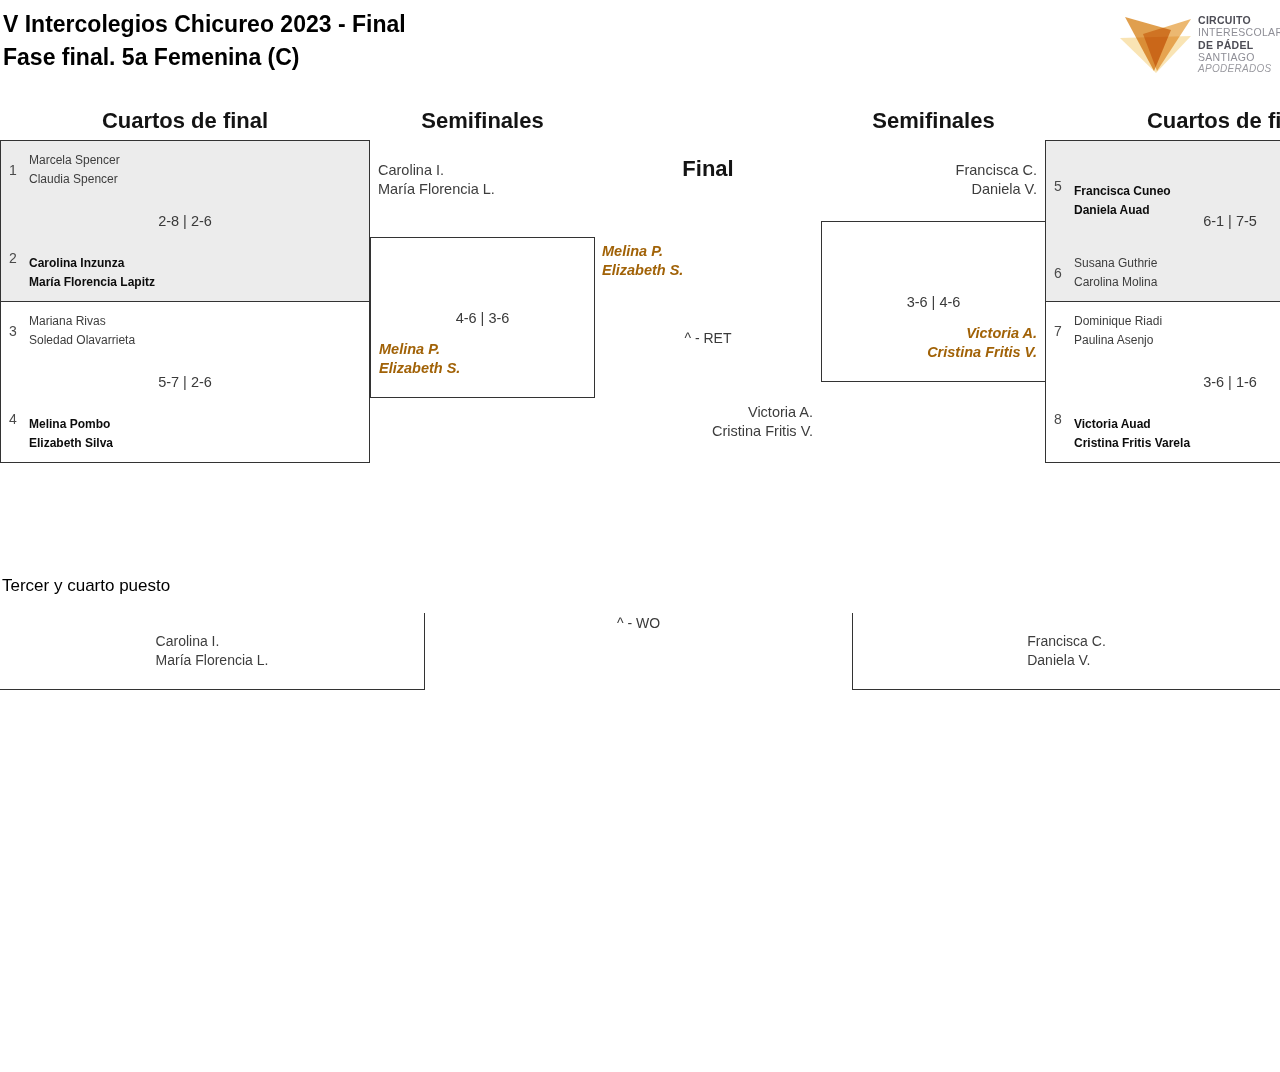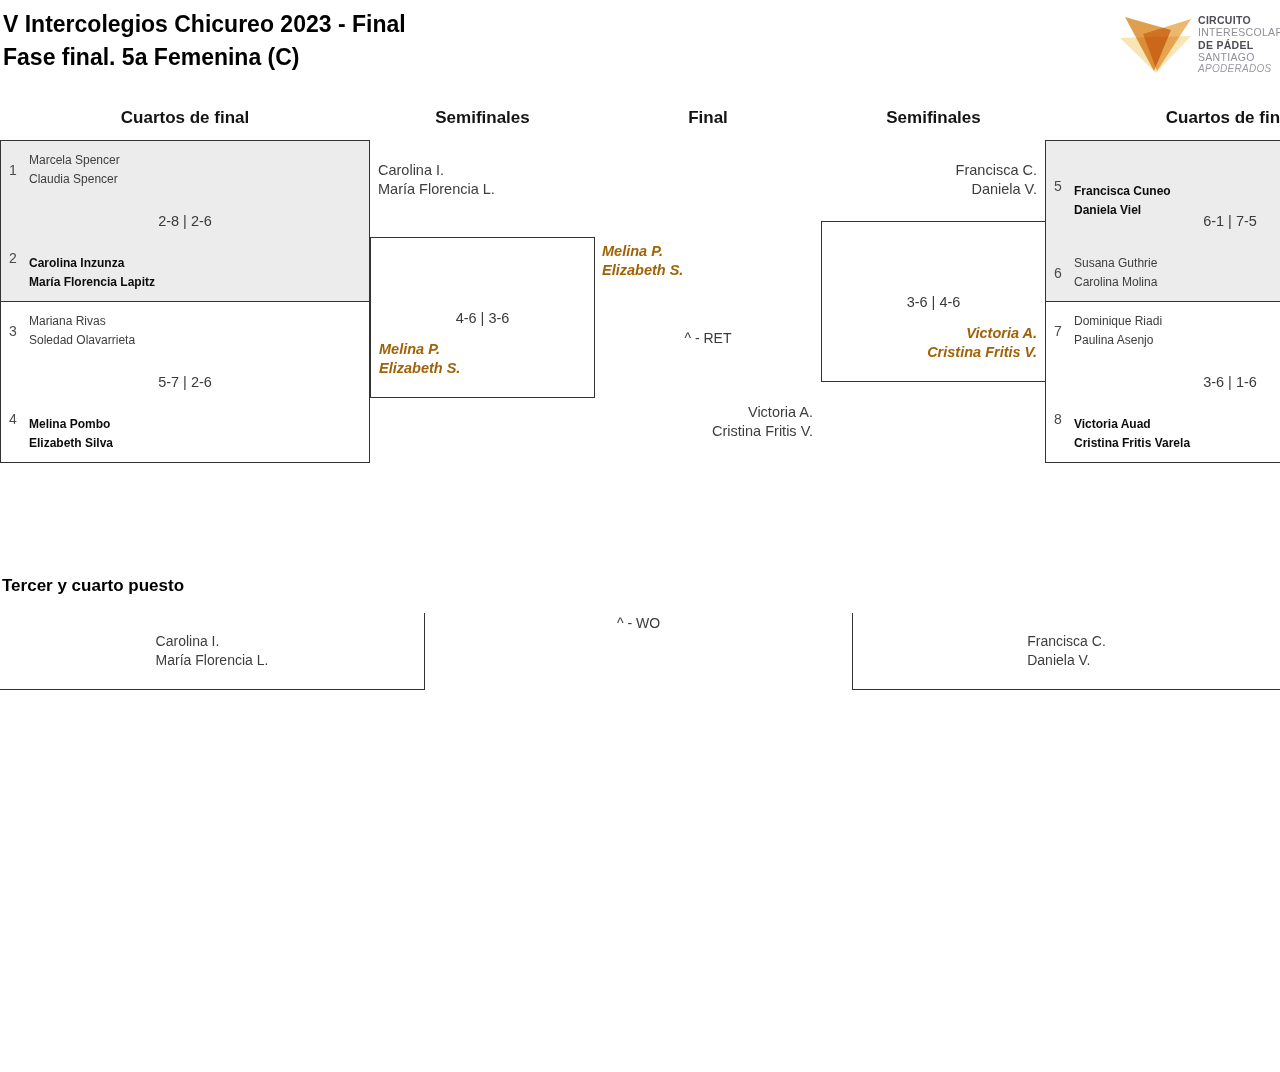--- a/index.html
+++ b/index.html
@@ -11,21 +11,21 @@
 
   
   .logo-mark{position:absolute;left:1120px;top:13px;width:74px;height:62px;}
   .logo-mark polygon{mix-blend-mode:multiply;}
   .logo-text{position:absolute;left:1198px;top:14px;font-size:10.5px;line-height:12.3px;letter-spacing:.3px;}
   .logo-text .b{font-weight:700;color:#4d4d56;}
   .logo-text .g{color:#8e8e96;}
   .logo-text .i{font-style:italic;color:#9a9aa0;font-size:10px;}
 
   
-  .colhead{position:absolute;top:108px;font-size:17px;font-weight:700;color:#141414;text-align:center;white-space:nowrap;}
+  .colhead{position:absolute;top:108px;font-size:22px;font-weight:700;color:#141414;text-align:center;white-space:nowrap;}
 
   
   .box{position:absolute;box-sizing:border-box;border:1px solid #333;}
   .shaded{background:#ececec;}
   .tp-box{position:absolute;box-sizing:border-box;}
 
   .team{position:absolute;left:8px;right:8px;display:flex;gap:9px;}
   .team.top{top:10px;}
   .team.bot{bottom:9px;}
   .seed{font-size:14px;color:#4a4a4a;align-self:center;min-width:11px;}
@@ -37,21 +37,21 @@
   
   .label{position:absolute;font-size:14.5px;line-height:19px;color:#3d3d3d;white-space:nowrap;}
   .label.win{font-weight:700;color:#a16207;font-style:italic;}
   .label.r{text-align:right;}
   .sf-bot{position:absolute;left:8px;bottom:19px;}
   .sf-bot.r{left:auto;right:8px;text-align:right;}
 
   .note{position:absolute;text-align:center;font-size:14px;color:#3a3a3a;}
 
   
-  .tp-head{position:absolute;left:2px;top:576px;font-size:17px;font-weight:700;color:#000;}
+  .tp-head{position:absolute;left:2px;top:576px;font-size:17px;font-weight:400;color:#000;}
   .tp-team{position:absolute;left:0;right:0;top:19px;display:flex;justify-content:center;}
   .tp-team .names{font-size:14px;line-height:18.5px;}
 </style>
 </head>
 <body>
 
 <div id="page">
 
   <div class="title">
     <div>V Intercolegios Chicureo 2023 - Final</div>
@@ -66,21 +66,21 @@
   <div class="logo-text">
     <div class="b">CIRCUITO</div>
     <div class="g">INTERESCOLAR</div>
     <div class="b">DE PÁDEL</div>
     <div class="g">SANTIAGO</div>
     <div class="i">APODERADOS</div>
   </div>
 
   <div class="colhead" style="left:0;width:370px;">Cuartos de final</div>
   <div class="colhead" style="left:370px;width:225px;">Semifinales</div>
-  <div class="colhead" style="left:595px;width:226px;">Final</div>
+  <div class="colhead" style="left:595px;width:226px;margin-top:48px;">Final</div>
   <div class="colhead" style="left:821px;width:225px;">Semifinales</div>
   <div class="colhead" style="left:1045px;width:370px;">Cuartos de final</div>
 
   <div class="box shaded" style="left:0;top:140px;width:370px;height:162px;">
     <div class="team top">
       <span class="seed">1</span>
       <span class="names">
         <div>Marcela Spencer</div>
         <div>Claudia Spencer</div>
       </span>
@@ -145,21 +145,21 @@
       <div>Victoria A.</div>
       <div>Cristina Fritis V.</div>
     </div>
   </div>
 
   <div class="box shaded" style="left:1045px;top:140px;width:370px;height:162px;">
     <div class="team top">
       <span class="seed">5</span>
       <span class="names win">
         <div>Francisca Cuneo</div>
-        <div>Daniela Viel</div>
+        <div>Daniela Auad</div>
       </span>
     </div>
     <div class="score">6-1 | 7-5</div>
     <div class="team bot">
       <span class="seed">6</span>
       <span class="names">
         <div>Susana Guthrie</div>
         <div>Carolina Molina</div>
       </span>
     </div>

